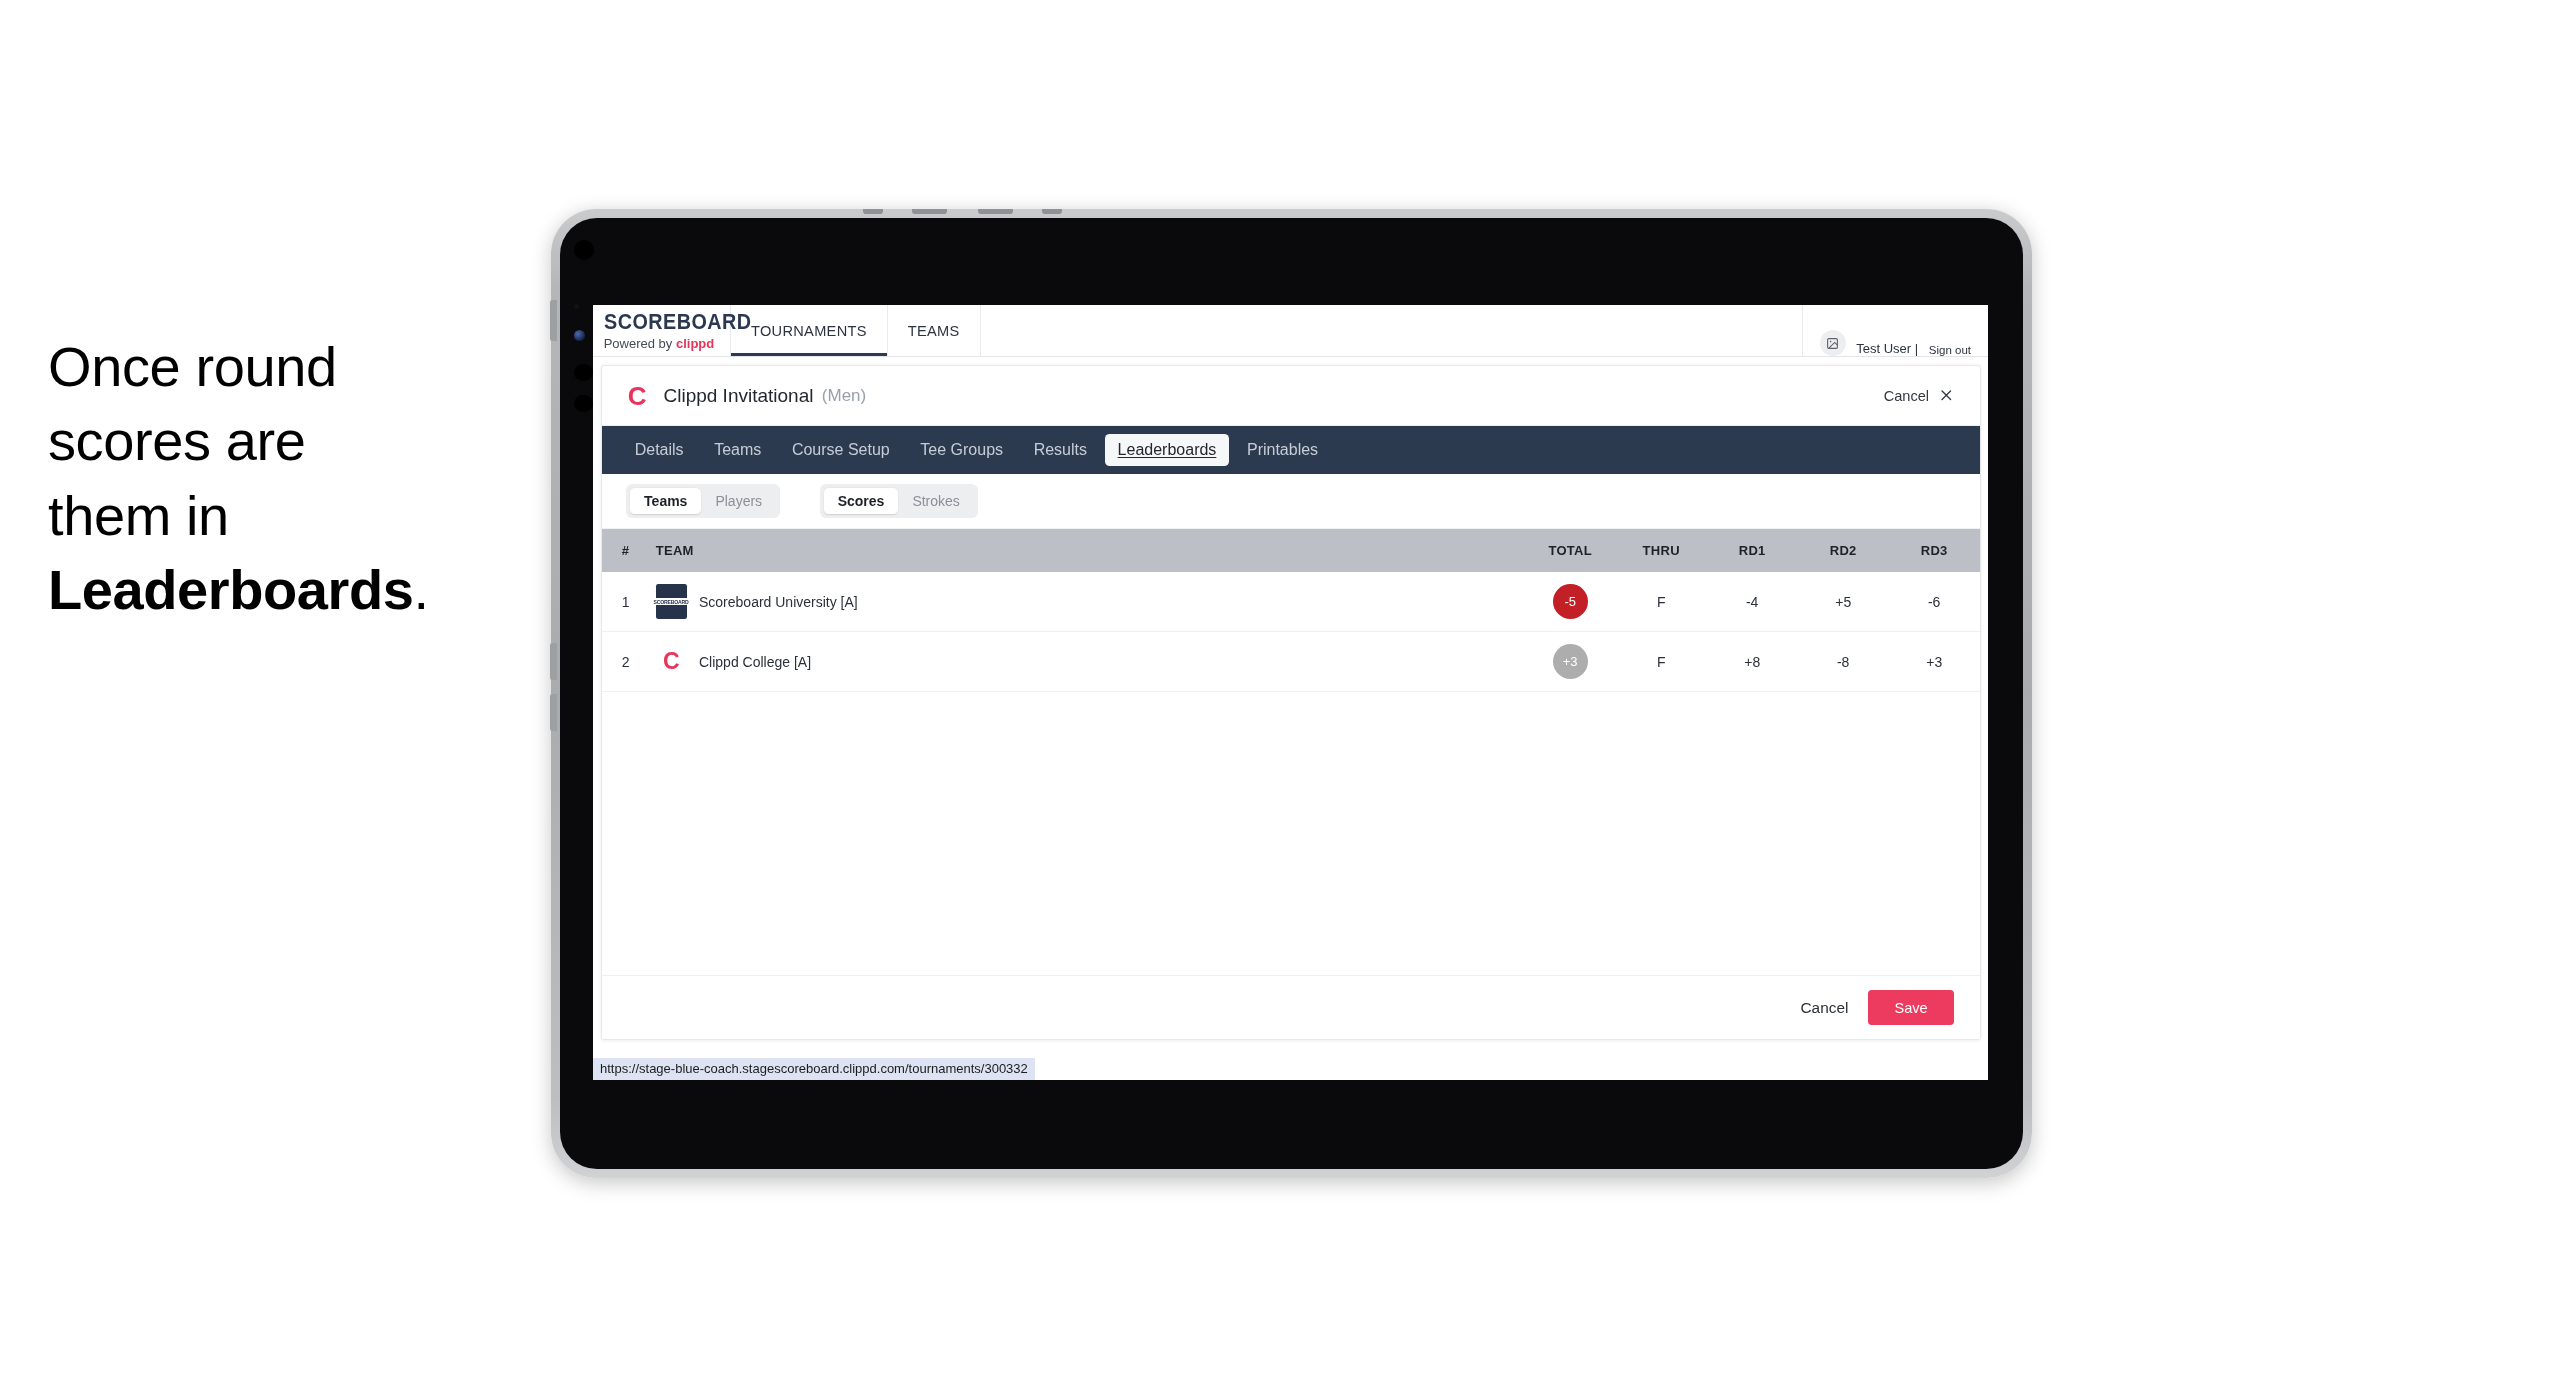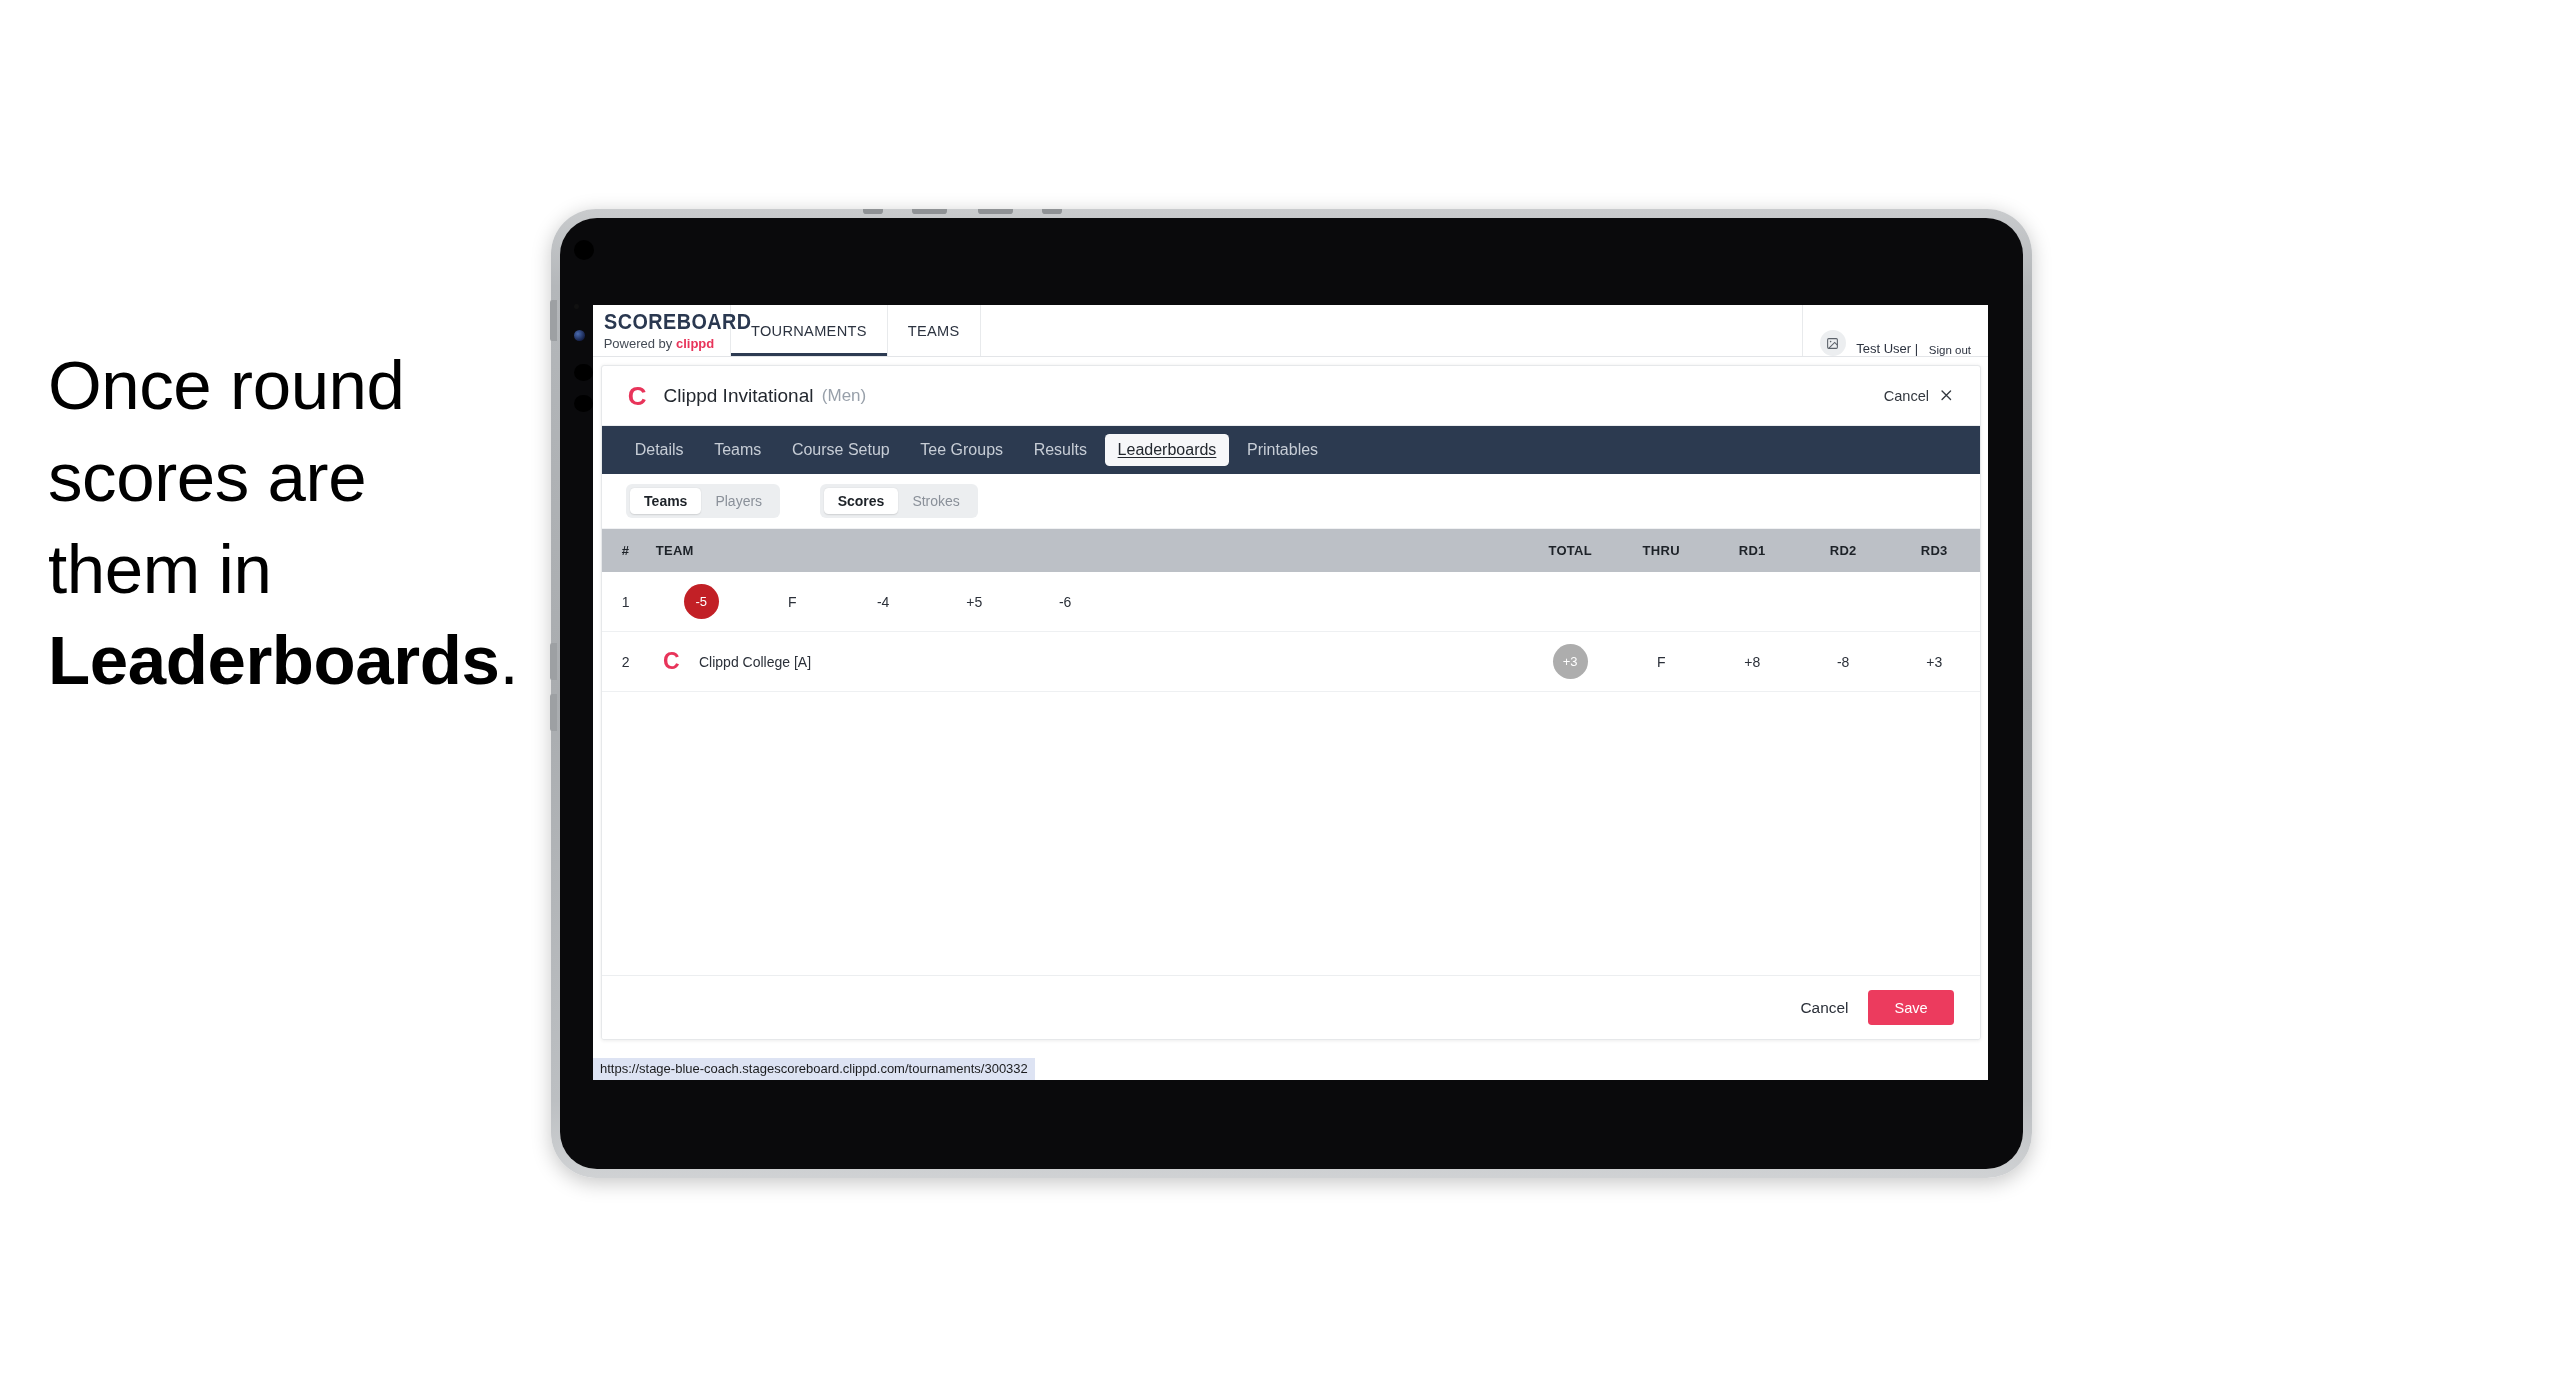--- a/index.html
+++ b/index.html
@@ -6,23 +6,23 @@
   html, body {
     width: 2576px; height: 1386px;
     background: #ffffff;
     font-family: "Liberation Sans", sans-serif;
     overflow: hidden;
   }
 
   
   #caption {
     position: absolute;
-    left: 48px; top: 340px;
+    left: 48px; top: 330px;
     width: 491px;
-    font-size: 69px;
+    font-size: 56px;
     line-height: 1.33;
     color: #000000;
     letter-spacing: -0.4px;
   }
   #caption .bold { font-weight: 700; }
 
   
   #tablet {
     position: absolute;
     left: 551px; top: 209px;
@@ -361,20 +361,26 @@
         <div class="col-team">TEAM</div>
         <div class="col-total">TOTAL</div>
         <div class="col-num">THRU</div>
         <div class="col-num">RD1</div>
         <div class="col-num">RD2</div>
         <div class="col-num">RD3</div>
       </div>
 
       <div class="trow tbody-row">
         <div class="col-rank">1</div>
+        <div class="col-team">
+          <div class="team-logo-sb">
+            <div class="mini">SCOREBOARD</div>
+          </div>
+          <span>Scoreboard University [A]</span>
+        </div>
         <div class="col-total">
           <div class="badge" style="background:#c22026;">-5</div>
         </div>
         <div class="col-num">F</div>
         <div class="col-num">-4</div>
         <div class="col-num">+5</div>
         <div class="col-num">-6</div>
       </div>
 
       <div class="trow tbody-row">

